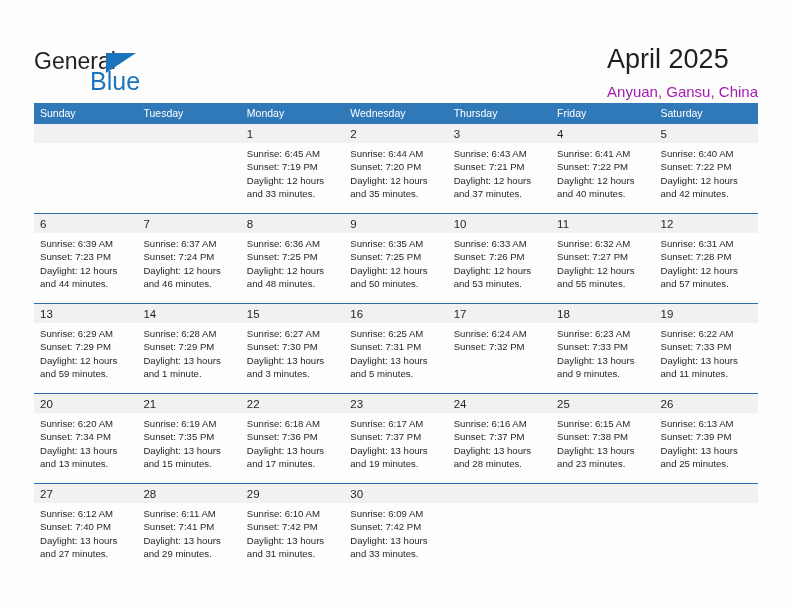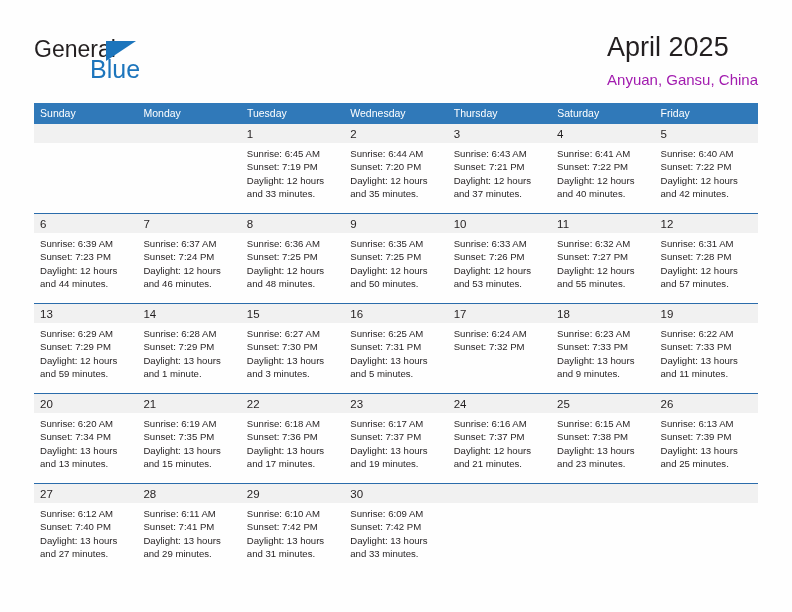--- a/index.html
+++ b/index.html
@@ -19,21 +19,21 @@
     position: relative;
     width: 792px;
     height: 612px;
     box-sizing: border-box;
   }
 
   
   .header {
     position: absolute;
     left: 0;
-    top: 0;
+    top: 12px;
     width: 792px;
     height: 100px;
   }
 
   .logo {
     position: absolute;
     left: 34px;
     top: 36px;
     width: 170px;
     height: 50px;
@@ -94,21 +94,20 @@
     position: absolute;
     left: 34px;
     top: 103px;
     width: 724px;
   }
 
   .weekdays {
     display: flex;
     background: #3079b9;
     height: 21px;
-    justify-content: flex-end;
   }
   .weekday {
     flex: 1 1 0;
     color: #ffffff;
     font-size: 10.5px;
     line-height: 21px;
     padding-left: 6px;
     box-sizing: border-box;
     white-space: nowrap;
   }
@@ -176,26 +175,26 @@
       <div class="cal-title">April 2025</div>
       <div class="cal-subtitle">Anyuan, Gansu, China</div>
     </div>
 
   </div>
 
   <div class="calendar">
 
     <div class="weekdays">
       <div class="weekday">Sunday</div>
+      <div class="weekday">Tuesday</div>
       <div class="weekday">Monday</div>
-      <div class="weekday">Tuesday</div>
       <div class="weekday">Wednesday</div>
       <div class="weekday">Thursday</div>
+      <div class="weekday">Friday</div>
       <div class="weekday">Saturday</div>
-      <div class="weekday">Friday</div>
     </div>
 
     <div id="weeks-container">
         <div class="week">
           <div class="day empty">
             <div class="day-num-band"><span class="day-num"></span></div>
           </div>
           <div class="day empty">
             <div class="day-num-band"><span class="day-num"></span></div>
           </div>
@@ -386,21 +385,21 @@
               <div>Sunrise: 6:17 AM</div>
               <div>Sunset: 7:37 PM</div>
               <div class="daylight">Daylight: 13 hours and 19 minutes.</div>
             </div>
           </div>
           <div class="day">
             <div class="day-num-band"><span class="day-num">24</span></div>
             <div class="day-info">
               <div>Sunrise: 6:16 AM</div>
               <div>Sunset: 7:37 PM</div>
-              <div class="daylight">Daylight: 12 hours and 21 minutes.</div>
+              <div class="daylight">Daylight: 13 hours and 28 minutes.</div>
             </div>
           </div>
           <div class="day">
             <div class="day-num-band"><span class="day-num">25</span></div>
             <div class="day-info">
               <div>Sunrise: 6:15 AM</div>
               <div>Sunset: 7:38 PM</div>
               <div class="daylight">Daylight: 13 hours and 23 minutes.</div>
             </div>
           </div>

